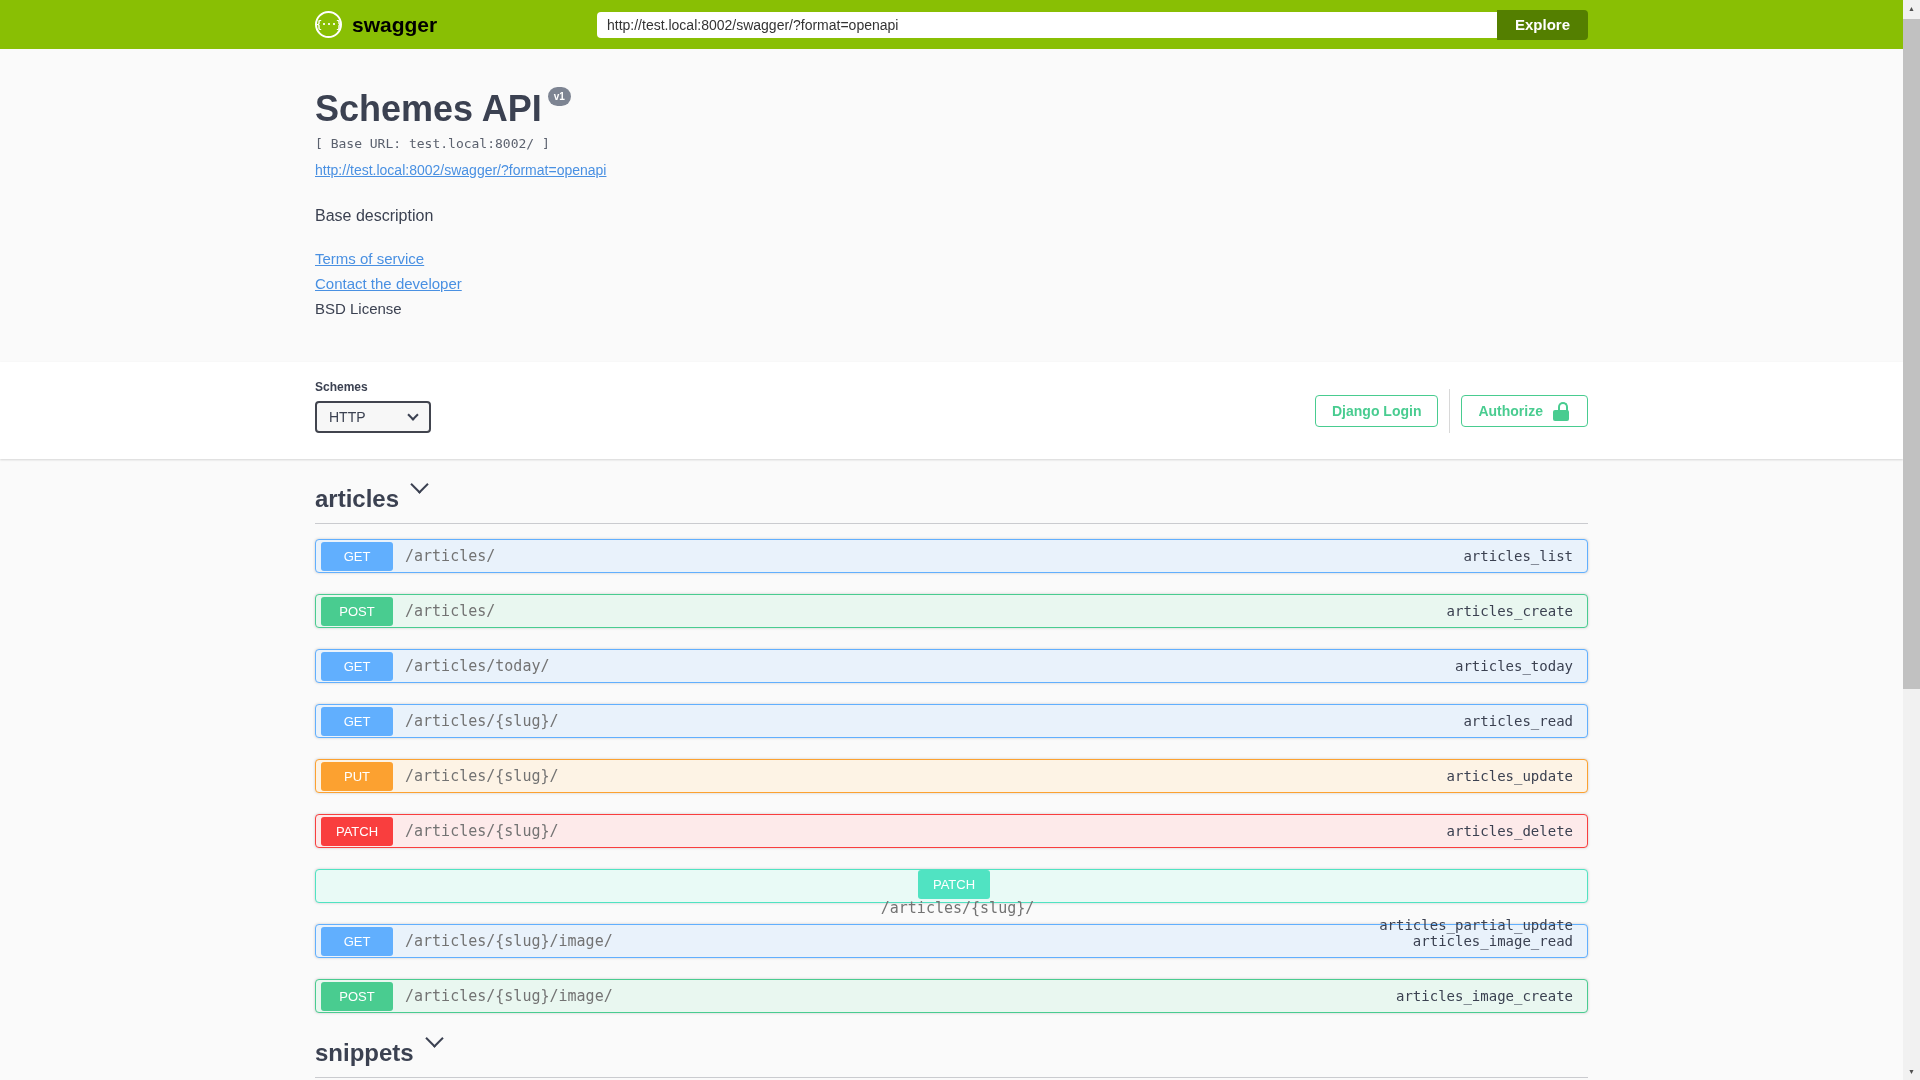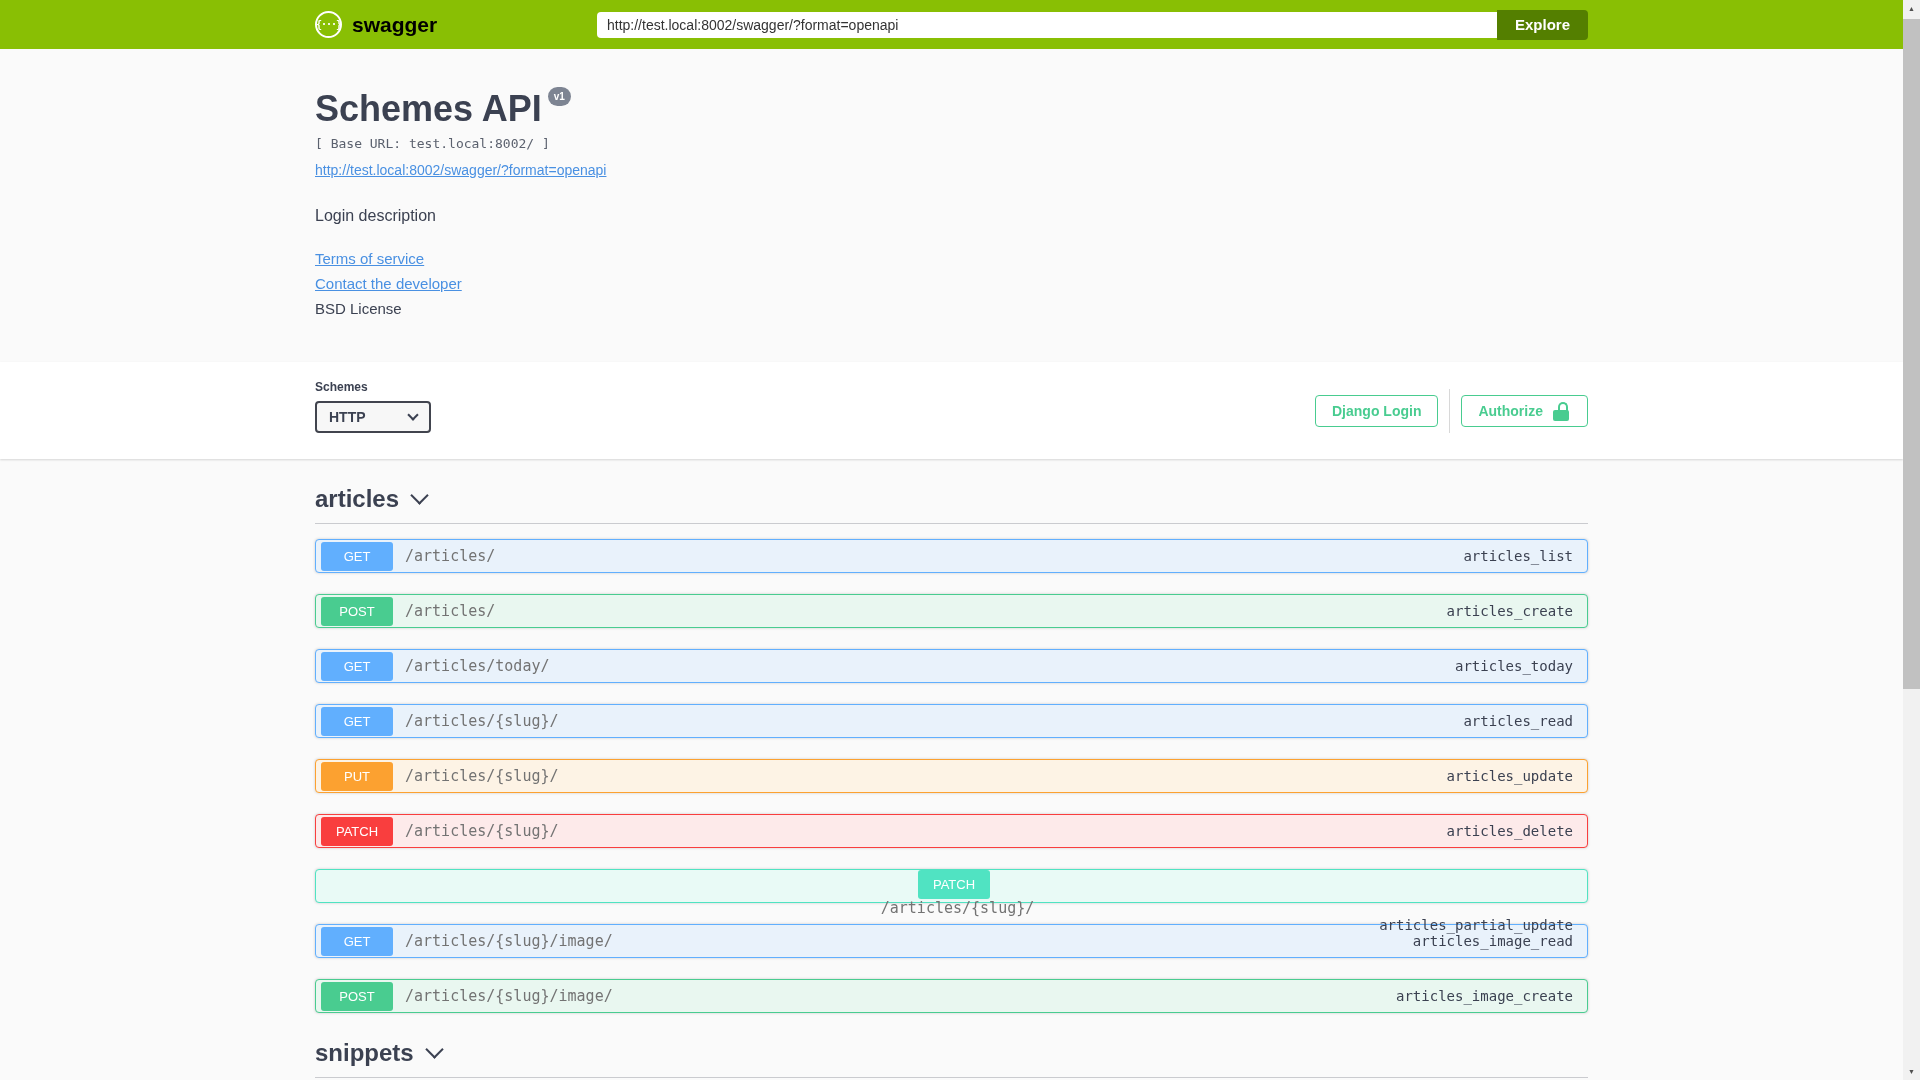--- a/index.html
+++ b/index.html
@@ -61,21 +61,21 @@
   
   .scheme-container {
     background: #fff; box-shadow: 0 1px 2px 0 rgba(0,0,0,.15);
     padding: 18px 0 26px;
   }
   .scheme-container .wrapper { display: flex; align-items: flex-end; justify-content: space-between; }
   .schemes-label { display: block; font-size: 12px; font-weight: bold; margin-bottom: 7px; }
   .scheme-select {
     width: 116px; height: 32px; border: 2px solid #41444e; border-radius: 4px;
     background: #f7f7f7; display: flex; align-items: center; justify-content: space-between;
-    padding: 0 12px; font-size: 14px; font-weight: bold; cursor: pointer;
+    padding: 0 12px; font-size: 14px; font-weight: normal; cursor: pointer;
   }
   .chevron {
     display: inline-block; border-right: 2px solid #3b4151; border-bottom: 2px solid #3b4151;
     transform: rotate(45deg);
   }
   .chevron.small { width: 8px; height: 8px; margin-top: -4px; }
   .chevron.large { width: 13px; height: 13px; margin-top: -7px; margin-left: 14px; }
   .auth-wrapper { display: flex; align-items: center; }
   .btn-outline-green {
     background: transparent; border: 1px solid #49cc90; color: #49cc90;
@@ -91,21 +91,21 @@
   }
   .lock-body {
     position: absolute; bottom: 0; left: 0; width: 16px; height: 11px;
     background: #49cc90; border-radius: 2px;
   }
 
   
   .operations { padding-bottom: 40px; }
   .opblock-tag-section { margin-top: 26px; }
   .opblock-tag {
-    display: flex; align-items: center; padding-bottom: 10px;
+    display: flex; align-items: flex-start; padding-bottom: 10px;
     border-bottom: 1px solid rgba(59,65,81,.25); margin-bottom: 15px; cursor: pointer;
   }
   .tag-title { font-size: 24px; font-weight: bold; color: #3b4151; }
   .opblock {
     height: 34px; display: flex; align-items: center;
     border: 1px solid; border-radius: 4px; box-shadow: 0 0 3px rgba(0,0,0,.19);
     margin-bottom: 21px; cursor: pointer;
   }
   .opblock-method {
     min-width: 72px; padding: 7px 8px; margin-left: 5px; text-align: center;
@@ -155,21 +155,21 @@
 </div>
 
 <div class="info-section">
   <div class="wrapper">
     <div class="title-row">
       <h1 class="api-title">Schemes API</h1>
       <span class="version-badge">v1</span>
     </div>
     <div class="base-url">[ Base URL: test.local:8002/ ]</div>
     <a class="spec-link">http://test.local:8002/swagger/?format=openapi</a>
-    <div class="description">Login description</div>
+    <div class="description">Base description</div>
     <div class="info-links">
       <a class="info-link">Terms of service</a>
       <a class="info-link">Contact the developer</a>
       <span class="license-text">BSD License</span>
     </div>
   </div>
 </div>
 
 <div class="scheme-container">
   <div class="wrapper">

